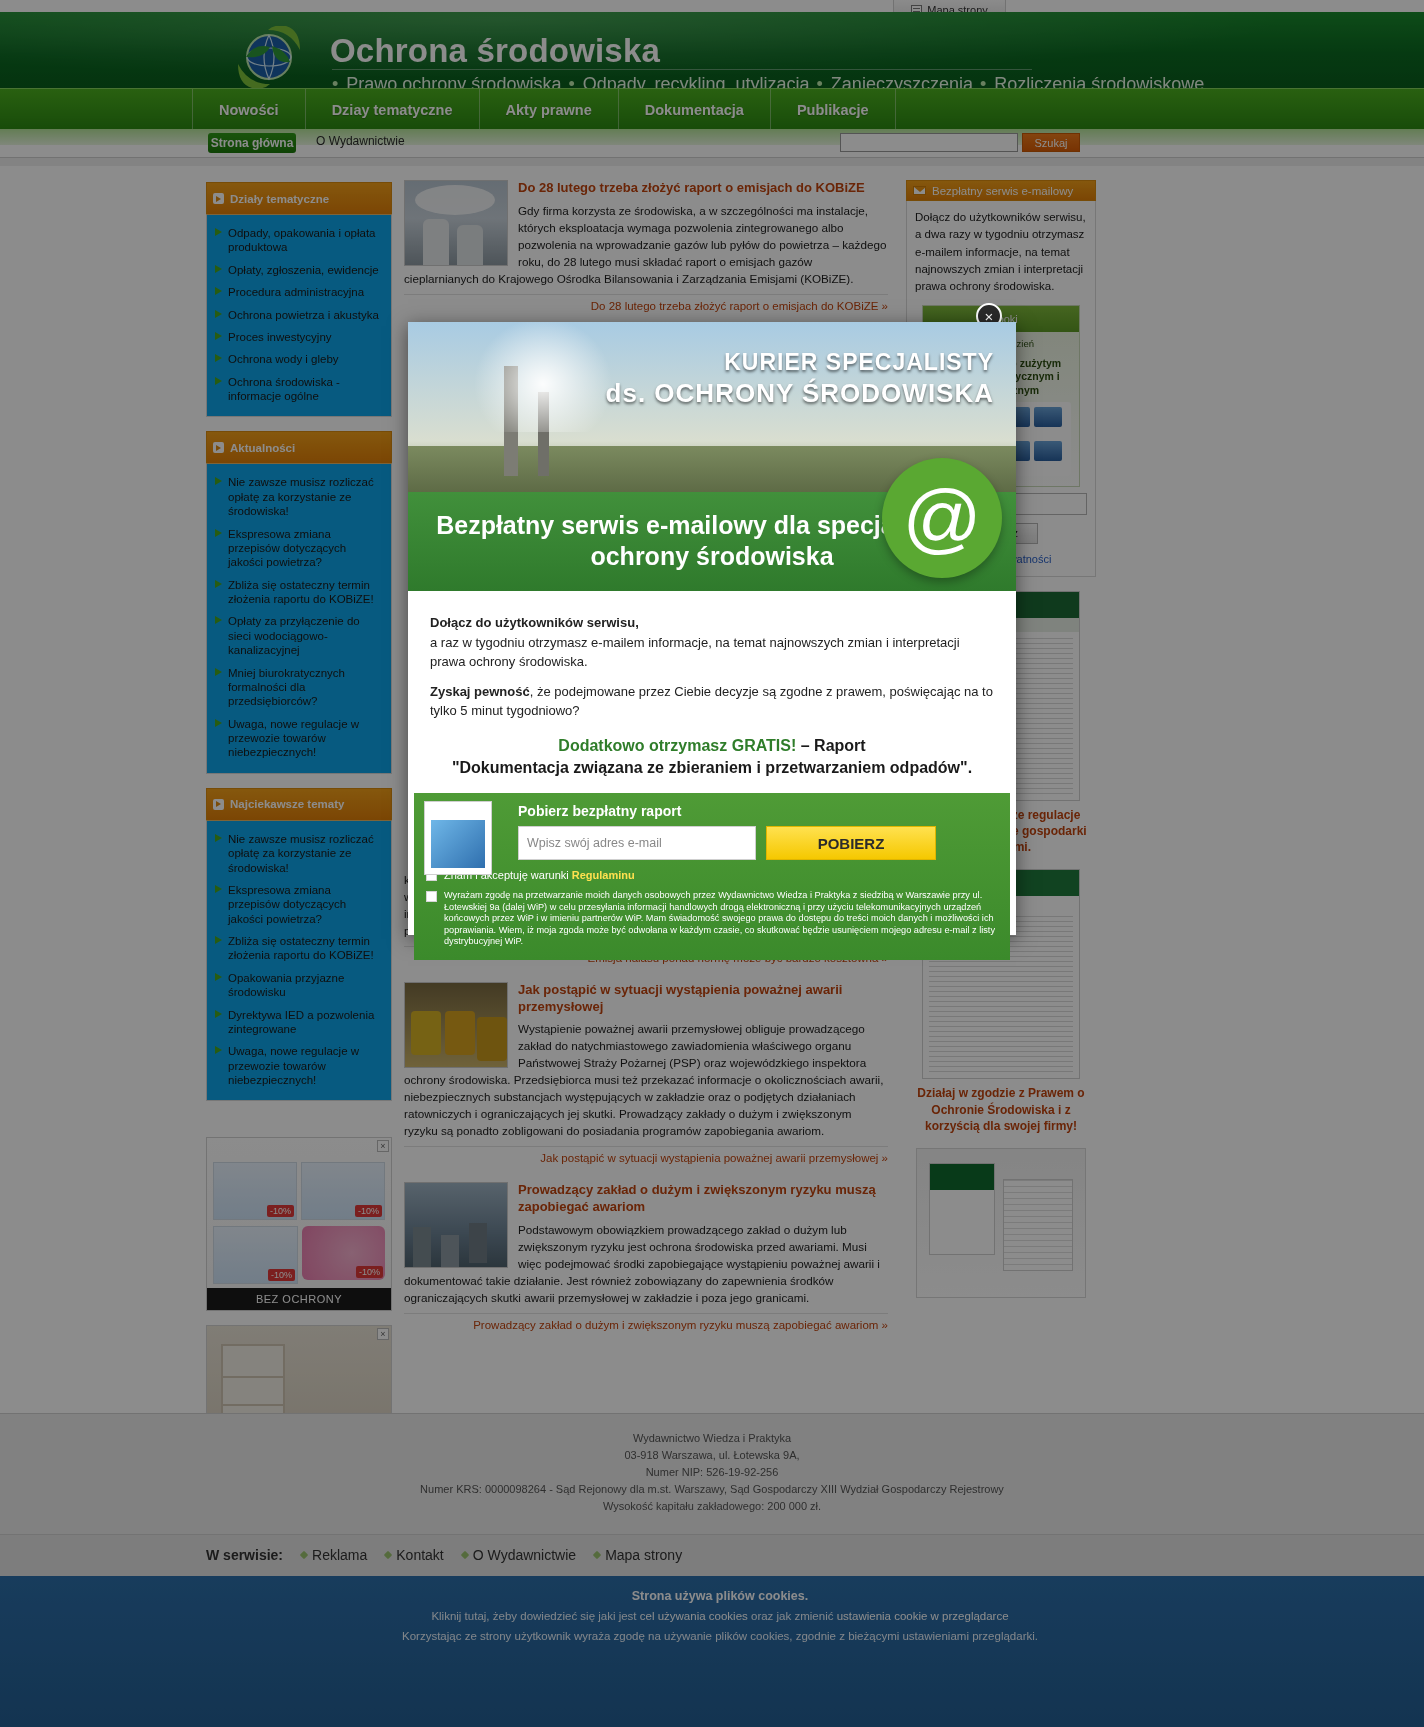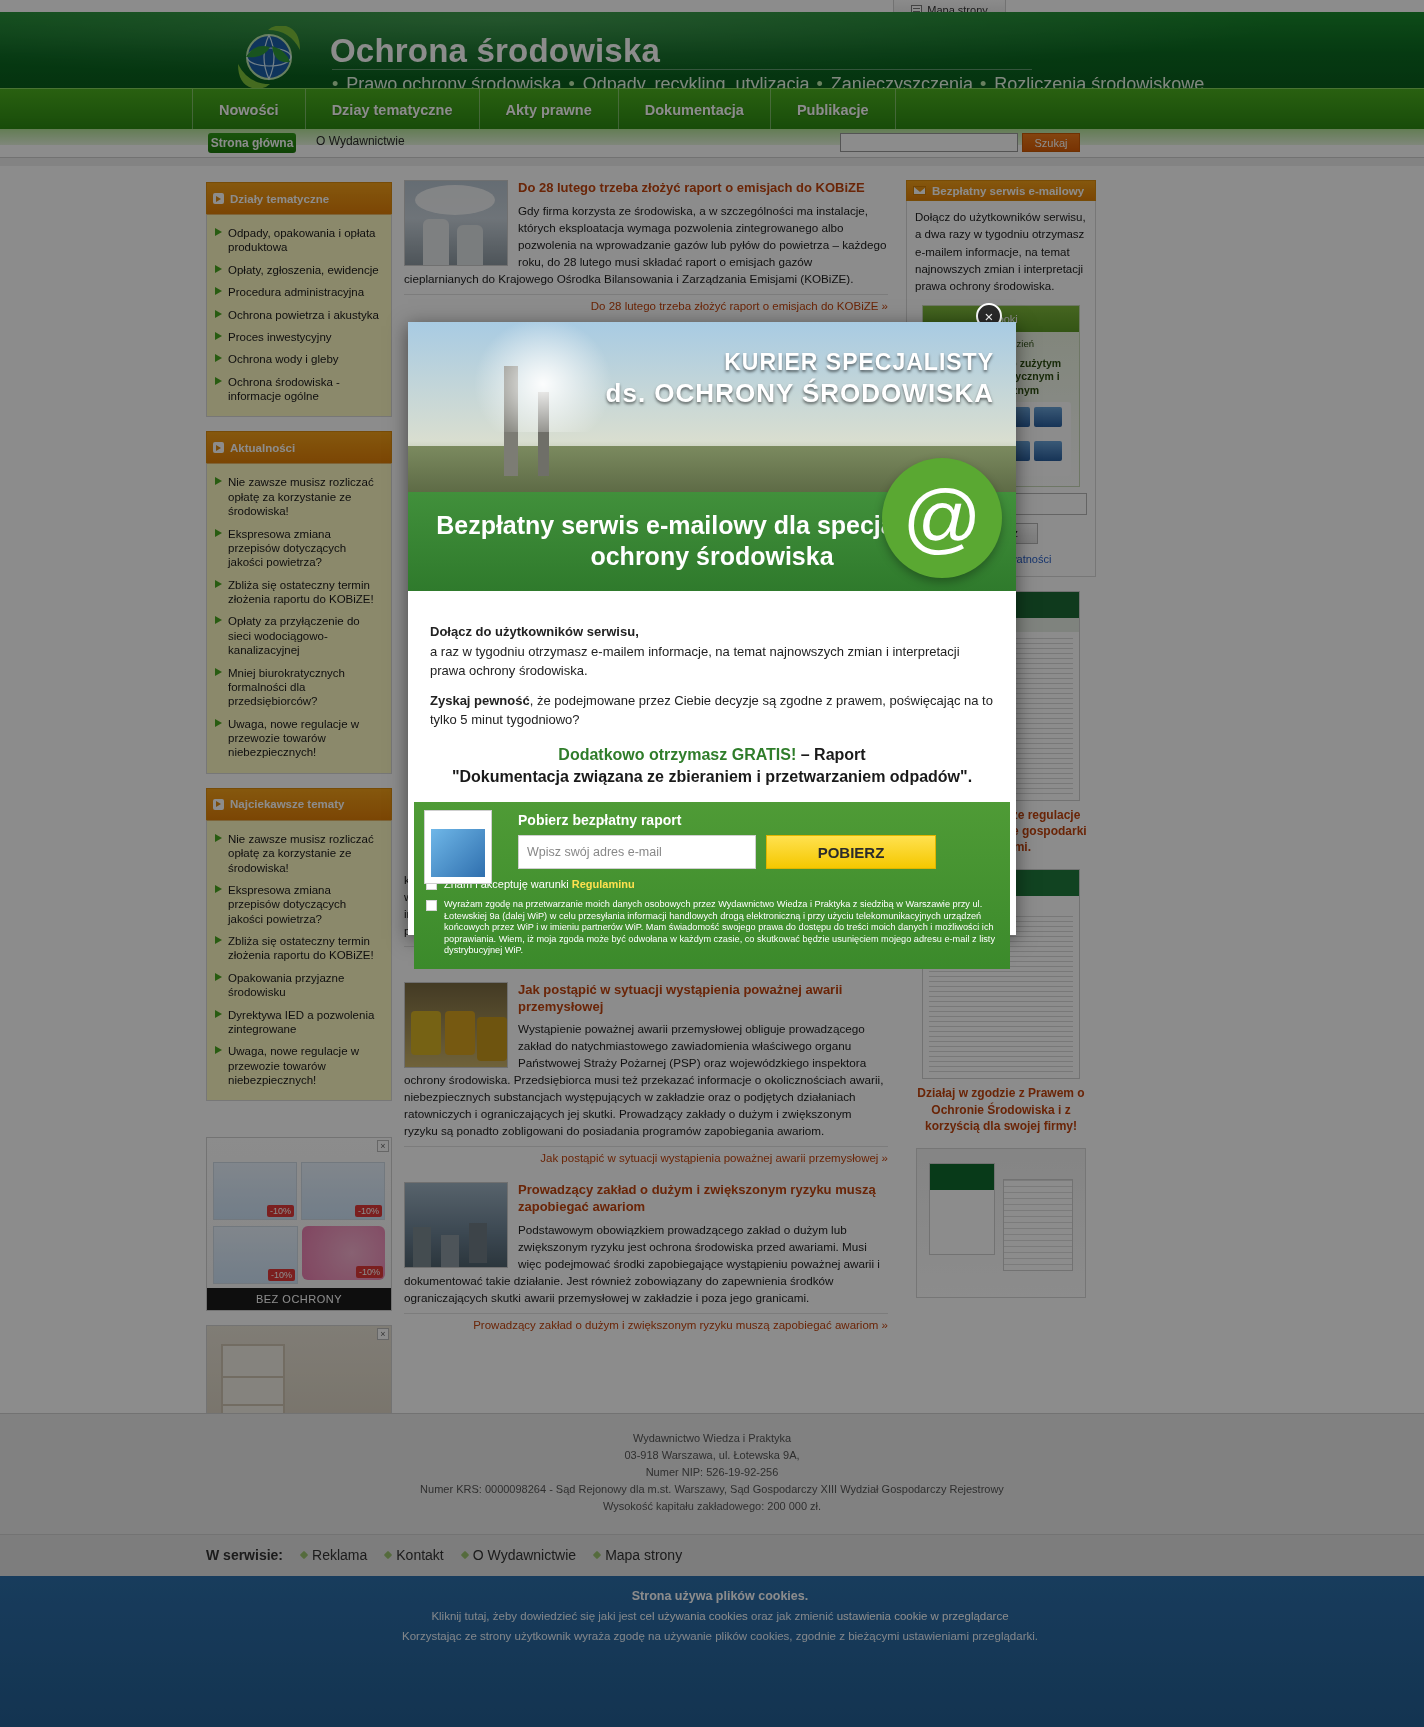--- a/index.html
+++ b/index.html
@@ -138,37 +138,37 @@
   .widget-head .bullet{
     width:11px;height:11px;border-radius:2px;background:#fff;
     display:inline-block; position:relative;
   }
   .widget-head .bullet:after{
     content:""; position:absolute; left:2.5px; top:2.5px;
     border-left:5px solid #e08a10; border-top:3px solid transparent; border-bottom:3px solid transparent;
   }
   .widget-body{
     border:1px solid #d9d9d9; border-top:1px solid #e6b666;
-    background:#fef9c3; padding:7px 8px 9px 8px;
+    background:#0ea5e9; padding:7px 8px 9px 8px;
   }
   .li{
     display:flex; gap:6px; align-items:flex-start;
     padding:4px 0; font-size:11.5px; color:#1a1a1a; line-height:1.25;
   }
   .li .arr{
     flex:0 0 auto; margin-top:2px;
     width:0;height:0;border-left:7px solid #4aa81f;border-top:4px solid transparent;border-bottom:4px solid transparent;
   }
   .li span{ cursor:pointer; }
 
   
   .wh-mail{
     height:21px; background:linear-gradient(#f3a019,#e07f08);
     border:1px solid #d98b10; display:flex; align-items:center; gap:6px;
-    padding-left:6px; color:#fff; font-weight:bold; font-size:11.5px;
+    padding-left:6px; color:#fff; font-weight:normal; font-size:11.5px;
   }
   .env{ width:13px;height:9px;background:#fff;border:1px solid #cf7f08; position:relative; }
   .env:after{content:"";position:absolute;left:0;top:0;border-left:6px solid transparent;border-right:6px solid transparent;border-top:5px solid #e99212;}
   .mail-body{
     border:1px solid #d9d9d9; border-top:none; background:#fff;
     padding:8px; font-size:11.5px; line-height:1.5; color:#222;
   }
 
   
   .article{ margin-bottom:18px; }
@@ -703,21 +703,21 @@
       <span class="big">ds. OCHRONY ŚRODOWISKA</span>
     </h2>
   </div>
 
   <div class="m-green">
     <span>Bezpłatny serwis e-mailowy dla specjalisty ds. ochrony środowiska</span>
     <div class="at-circle">@</div>
   </div>
 
   <div class="m-body">
-    <p style="margin:17px 0 10px">
+    <p style="margin:8px 0 10px">
       <span class="b">Dołącz do użytkowników serwisu,</span><br>
       <span>a raz w tygodniu otrzymasz e-mailem informacje, na temat najnowszych zmian i interpretacji prawa ochrony środowiska.</span>
     </p>
     <p style="margin:0">
       <span class="b">Zyskaj pewność</span><span>, że podejmowane przez Ciebie decyzje są zgodne z prawem, poświęcając na to tylko 5 minut tygodniowo?</span>
     </p>
   </div>
 
   <div class="m-gratis">
     <span class="g">Dodatkowo otrzymasz GRATIS!</span><span> – Raport</span><br>

